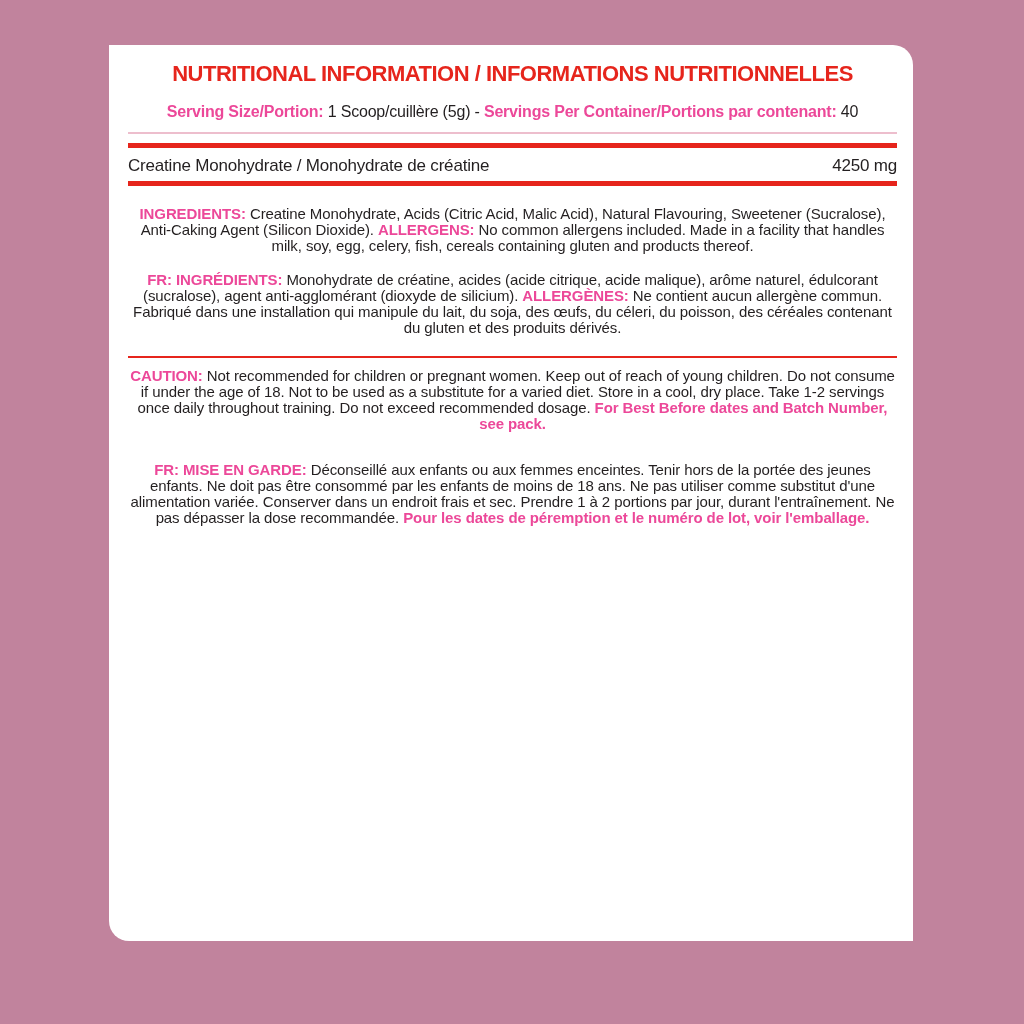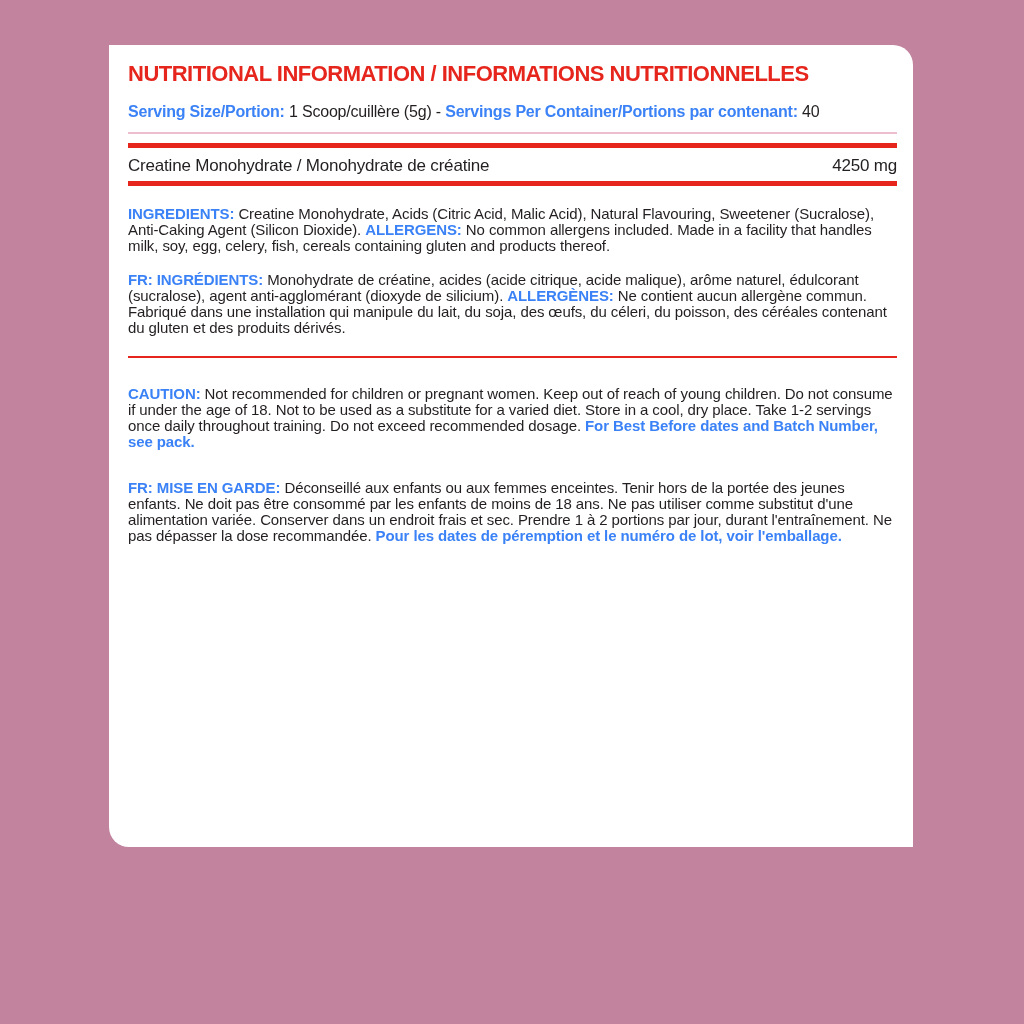--- a/index.html
+++ b/index.html
@@ -6,39 +6,40 @@
   html, body {
     width: 1024px; height: 1024px;
     overflow: hidden;
     background: #c1839d;
     font-family: "Liberation Sans", sans-serif;
     color: #231f20;
   }
   .card {
     position: absolute;
     left: 109px; top: 45px;
-    width: 804px; height: 802px;
+    width: 804px; height: 896px;
     background: #ffffff;
     border-radius: 0 20px 0 20px;
     padding: 17px 16px 0 19px;
+    text-align: center;
   }
   .title {
     color: #e6251c;
     font-weight: bold;
     font-size: 22px;
     line-height: 24px;
     letter-spacing: -0.5px;
   }
   .serving-line {
     margin-top: 16px;
     font-size: 16px;
     line-height: 20px;
     letter-spacing: -0.2px;
   }
-  .serving-line b, .para b { color: #3b82f6; }
+  .serving-line b, .para b { color: #ec4899; }
   .divider-pink {
     margin-top: 10px;
     height: 2px;
     background: #edbecd;
   }
   .table-header {
     margin-top: 15px;
     display: flex;
     justify-content: space-between;
     font-weight: bold;
@@ -65,21 +66,21 @@
     line-height: 16px;
     letter-spacing: -0.1px;
   }
   .para-ing-en { margin-top: 20px; }
   .para-ing-fr { margin-top: 18px; }
   .divider-red-thin {
     margin-top: 20px;
     height: 2px;
     background: #e6251c;
   }
-  .para-caution-en { margin-top: 28px; }
+  .para-caution-en { margin-top: 10px; }
   .para-caution-fr { margin-top: 30px; }
 </style>
 </head>
 <body>
 
 <div class="card">
 
   <div class="title">NUTRITIONAL INFORMATION / INFORMATIONS NUTRITIONNELLES</div>
 
   <div class="serving-line"><b>Serving Size/Portion:</b> <span>1 Scoop/cuillère (5g)</span> <span>-</span> <b>Servings Per Container/Portions par contenant:</b> <span>40</span></div>

